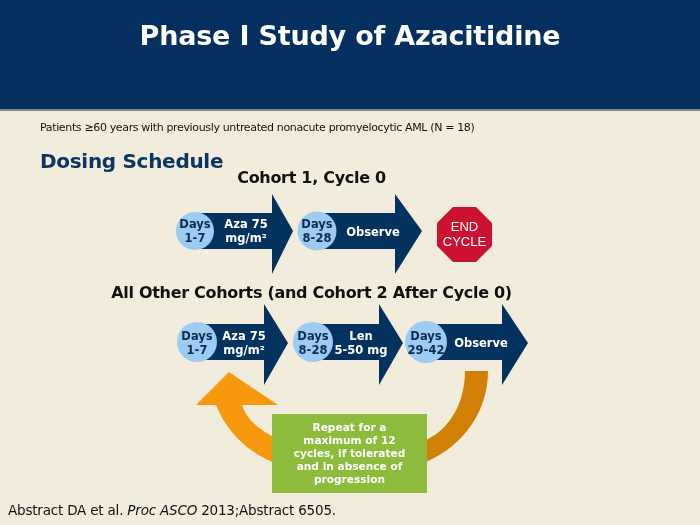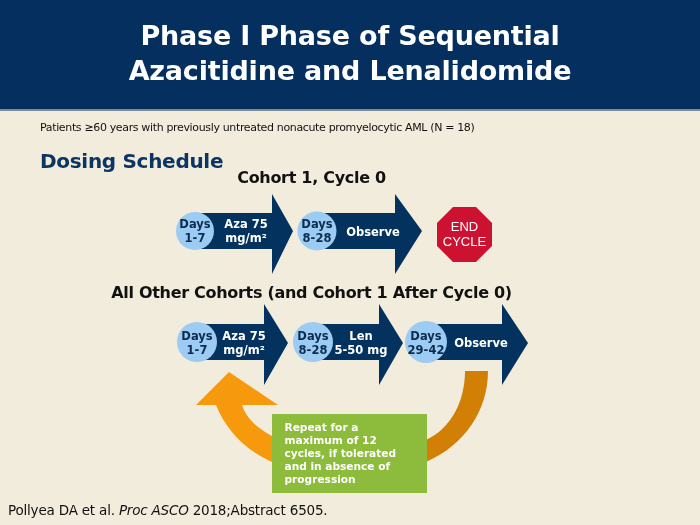--- a/index.html
+++ b/index.html
@@ -7,39 +7,38 @@
   .header { position: absolute; left: 0; top: 0; width: 700px; height: 109px; background: #042f5e; border-bottom: 2px solid #7e8a96; }
   .title { position: absolute; left: 0; top: 18px; width: 700px; text-align: center; color: #ffffff; font-family: "DejaVu Sans", sans-serif; font-weight: bold; font-size: 27px; line-height: 35px; letter-spacing: -0.2px; }
   .subtitle { position: absolute; left: 40px; top: 121px; font-size: 11px; color: #111; font-family: "DejaVu Sans", sans-serif; letter-spacing: -0.35px; white-space: nowrap; }
   .section { position: absolute; left: 40px; top: 149px; font-size: 20px; font-weight: bold; color: #0c3563; letter-spacing: -0.3px; }
   .cohort-head { position: absolute; left: 0; width: 623px; text-align: center; font-size: 16px; font-weight: bold; color: #111; letter-spacing: -0.3px; }
   svg.diagram { position: absolute; left: 0; top: 0; }
   .lbl { font-family: "DejaVu Sans", sans-serif; font-weight: bold; font-size: 11.5px; }
   .circ-lbl { fill: #0c2c4e; }
   .arr-lbl { fill: #ffffff; }
   .stop-lbl { fill: #ffffff; font-family: "Liberation Sans", sans-serif; font-size: 13px; font-weight: normal; }
-  .repeat-box { position: absolute; left: 272px; top: 414px; width: 155px; height: 79px; background: #8dbb3c; display: flex; align-items: center; justify-content: center; text-align: left; }
+  .repeat-box { position: absolute; left: 272px; top: 414px; width: 155px; height: 79px; background: #8dbb3c; display: flex; align-items: center; justify-content: center; text-align: center; }
   .repeat-text { color: #ffffff; font-weight: bold; font-size: 10.6px; line-height: 13px; width: 130px; }
   .citation { position: absolute; left: 8px; top: 502px; font-size: 13.5px; color: #111; letter-spacing: -0.2px; white-space: nowrap; }
 </style>
 </head>
 <body style="background: rgb(241, 236, 220);">
 
 <div class="header" style="background: rgb(4, 47, 94);">
   <div class="title">
-    <div>Phase I Phase of Sequential</div>
-    <div>Azacitidine and Lenalidomide</div>
+    <div>Phase I Study of Azacitidine</div>
   </div>
 </div>
 
 <div class="subtitle">Patients ≥60 years with previously untreated nonacute promyelocytic AML (N = 18)</div>
 <div class="section">Dosing Schedule</div>
 
 <div class="cohort-head" style="top:168px;">Cohort 1, Cycle 0</div>
-<div class="cohort-head" style="top:283px;">All Other Cohorts (and Cohort 1 After Cycle 0)</div>
+<div class="cohort-head" style="top:283px;">All Other Cohorts (and Cohort 2 After Cycle 0)</div>
 
 <svg class="diagram" width="700" height="525" viewBox="0 0 700 525">
 
   <path class="loop-orange" d="M 229 372 L 196 405 L 216 405 C 226 430, 245 450, 272 462 L 272 436 C 257 428, 246 418, 242 405 L 278 405 Z" fill="#f7990d"></path>
   <path class="loop-dark" d="M 465 371 L 488 371 C 488 410, 465 445, 426 462 L 426 440 C 452 428, 465 400, 465 371 Z" fill="#d27f06"></path>
 
   <g>
     <path class="navy" d="M 196 213 L 272 213 L 272 194 L 293 231 L 272 274 L 272 249 L 196 249 Z" fill="#04325e"></path>
     <circle class="circ" cx="195" cy="231" r="19" fill="#9ccbf3"></circle>
     <text class="lbl circ-lbl" x="195" y="228" text-anchor="middle">Days</text>
@@ -83,14 +82,14 @@
     <text class="lbl circ-lbl" x="426" y="354" text-anchor="middle">29-42</text>
     <text class="lbl arr-lbl" x="481" y="347" text-anchor="middle">Observe</text>
   </g>
 </svg>
 
 <div class="repeat-box" style="background: rgb(141, 187, 60);">
   <div class="repeat-text">Repeat for a maximum of 12 cycles, if tolerated and in absence of progression</div>
 </div>
 
 <div class="citation">
-  <span>Pollyea DA et al. </span><i>Proc ASCO</i><span> 2018;Abstract 6505.</span>
+  <span>Abstract DA et al. </span><i>Proc ASCO</i><span> 2013;Abstract 6505.</span>
 </div>
 
 </body></html>

